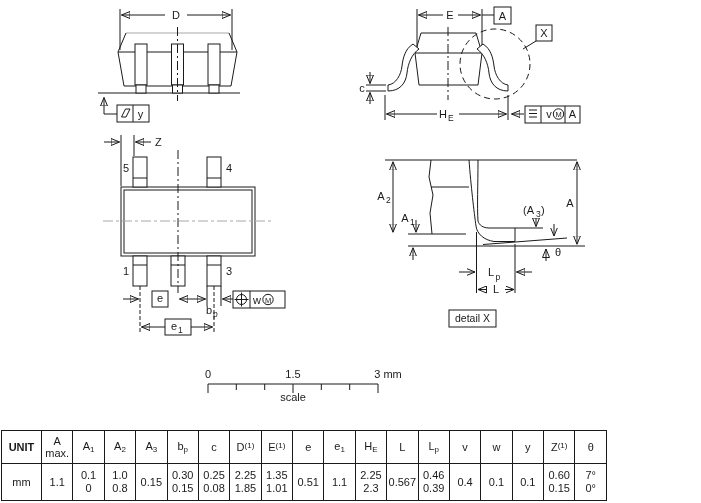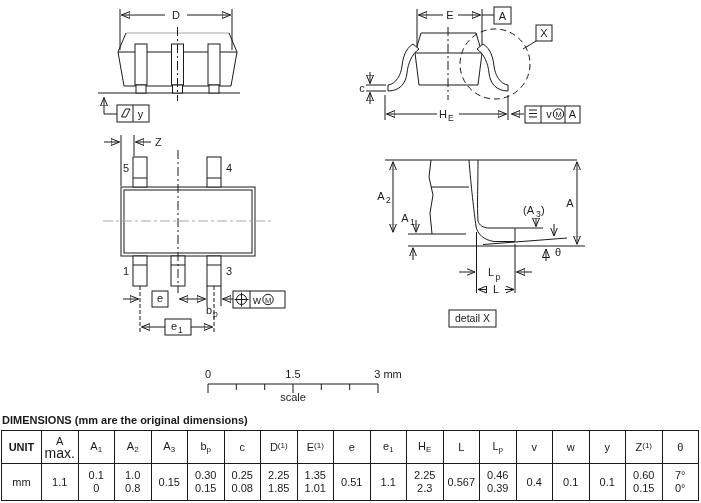--- a/index.html
+++ b/index.html
@@ -8,28 +8,28 @@
   svg{position:absolute;left:0;top:0;}
   svg text{font-family:"Liberation Sans",sans-serif;font-size:11px;fill:#1a1a1a;}
   svg .tm{text-anchor:middle}
   svg .te{text-anchor:end}
   svg .sub{font-size:8.5px}
   svg .cap{font-size:10.5px}
   line,path,rect,circle{stroke:#1a1a1a;stroke-width:1;fill:none}
   .wf{fill:#fff}
   .gray{stroke:#a8a8a8}
   .dim-title{position:absolute;left:2px;top:414px;font-size:11px;font-weight:bold;white-space:nowrap;}
-  table.dims{position:absolute;left:1px;top:430px;width:698px;border-collapse:collapse;
+  table.dims{position:absolute;left:1px;top:430px;width:606px;border-collapse:collapse;
              table-layout:fixed;font-size:11px;}
   table.dims th,table.dims td{border:1px solid #1a1a1a;text-align:center;vertical-align:middle;
              padding:0;font-weight:normal;}
   table.dims tr.hdr th{height:32px;}
   table.dims tr.val td{height:36px;}
   table.dims th.b{font-weight:bold;}
-  table.dims .l2{display:block;font-size:14px;line-height:12px;}
+  table.dims .l2{display:block;font-size:11px;line-height:12px;}
   table.dims .v{display:block;line-height:13px;}
   table.dims sub{font-size:8px;vertical-align:-2px;}
   table.dims sup{font-size:8px;vertical-align:3px;}
 </style>
 </head>
 <body>
 
 <div class="page">
 
 <svg width="701" height="410" viewBox="0 0 701 410">
@@ -261,21 +261,20 @@
     <line x1="264.7" y1="384" x2="264.7" y2="390"></line>
     <line x1="321.3" y1="384" x2="321.3" y2="390"></line>
     <line x1="349.7" y1="384" x2="349.7" y2="390"></line>
     <text class="tm" x="208" y="378">0</text>
     <text class="tm" x="293" y="378">1.5</text>
     <text class="tm" x="388" y="378">3 mm</text>
     <text class="tm" x="293" y="401">scale</text>
   </g>
 </svg>
 
-<div class="dim-title">DIMENSIONS (mm are the original dimensions)</div>
 
 <table class="dims">
   <colgroup>
         <col style="width:40px">
       </colgroup>
   <tbody>
         <tr class="hdr">
     <th class="b"><span>UNIT</span></th>
     <th><span>A</span><span class="l2">max.</span></th>
     <th><span>A</span><sub>1</sub></th>

